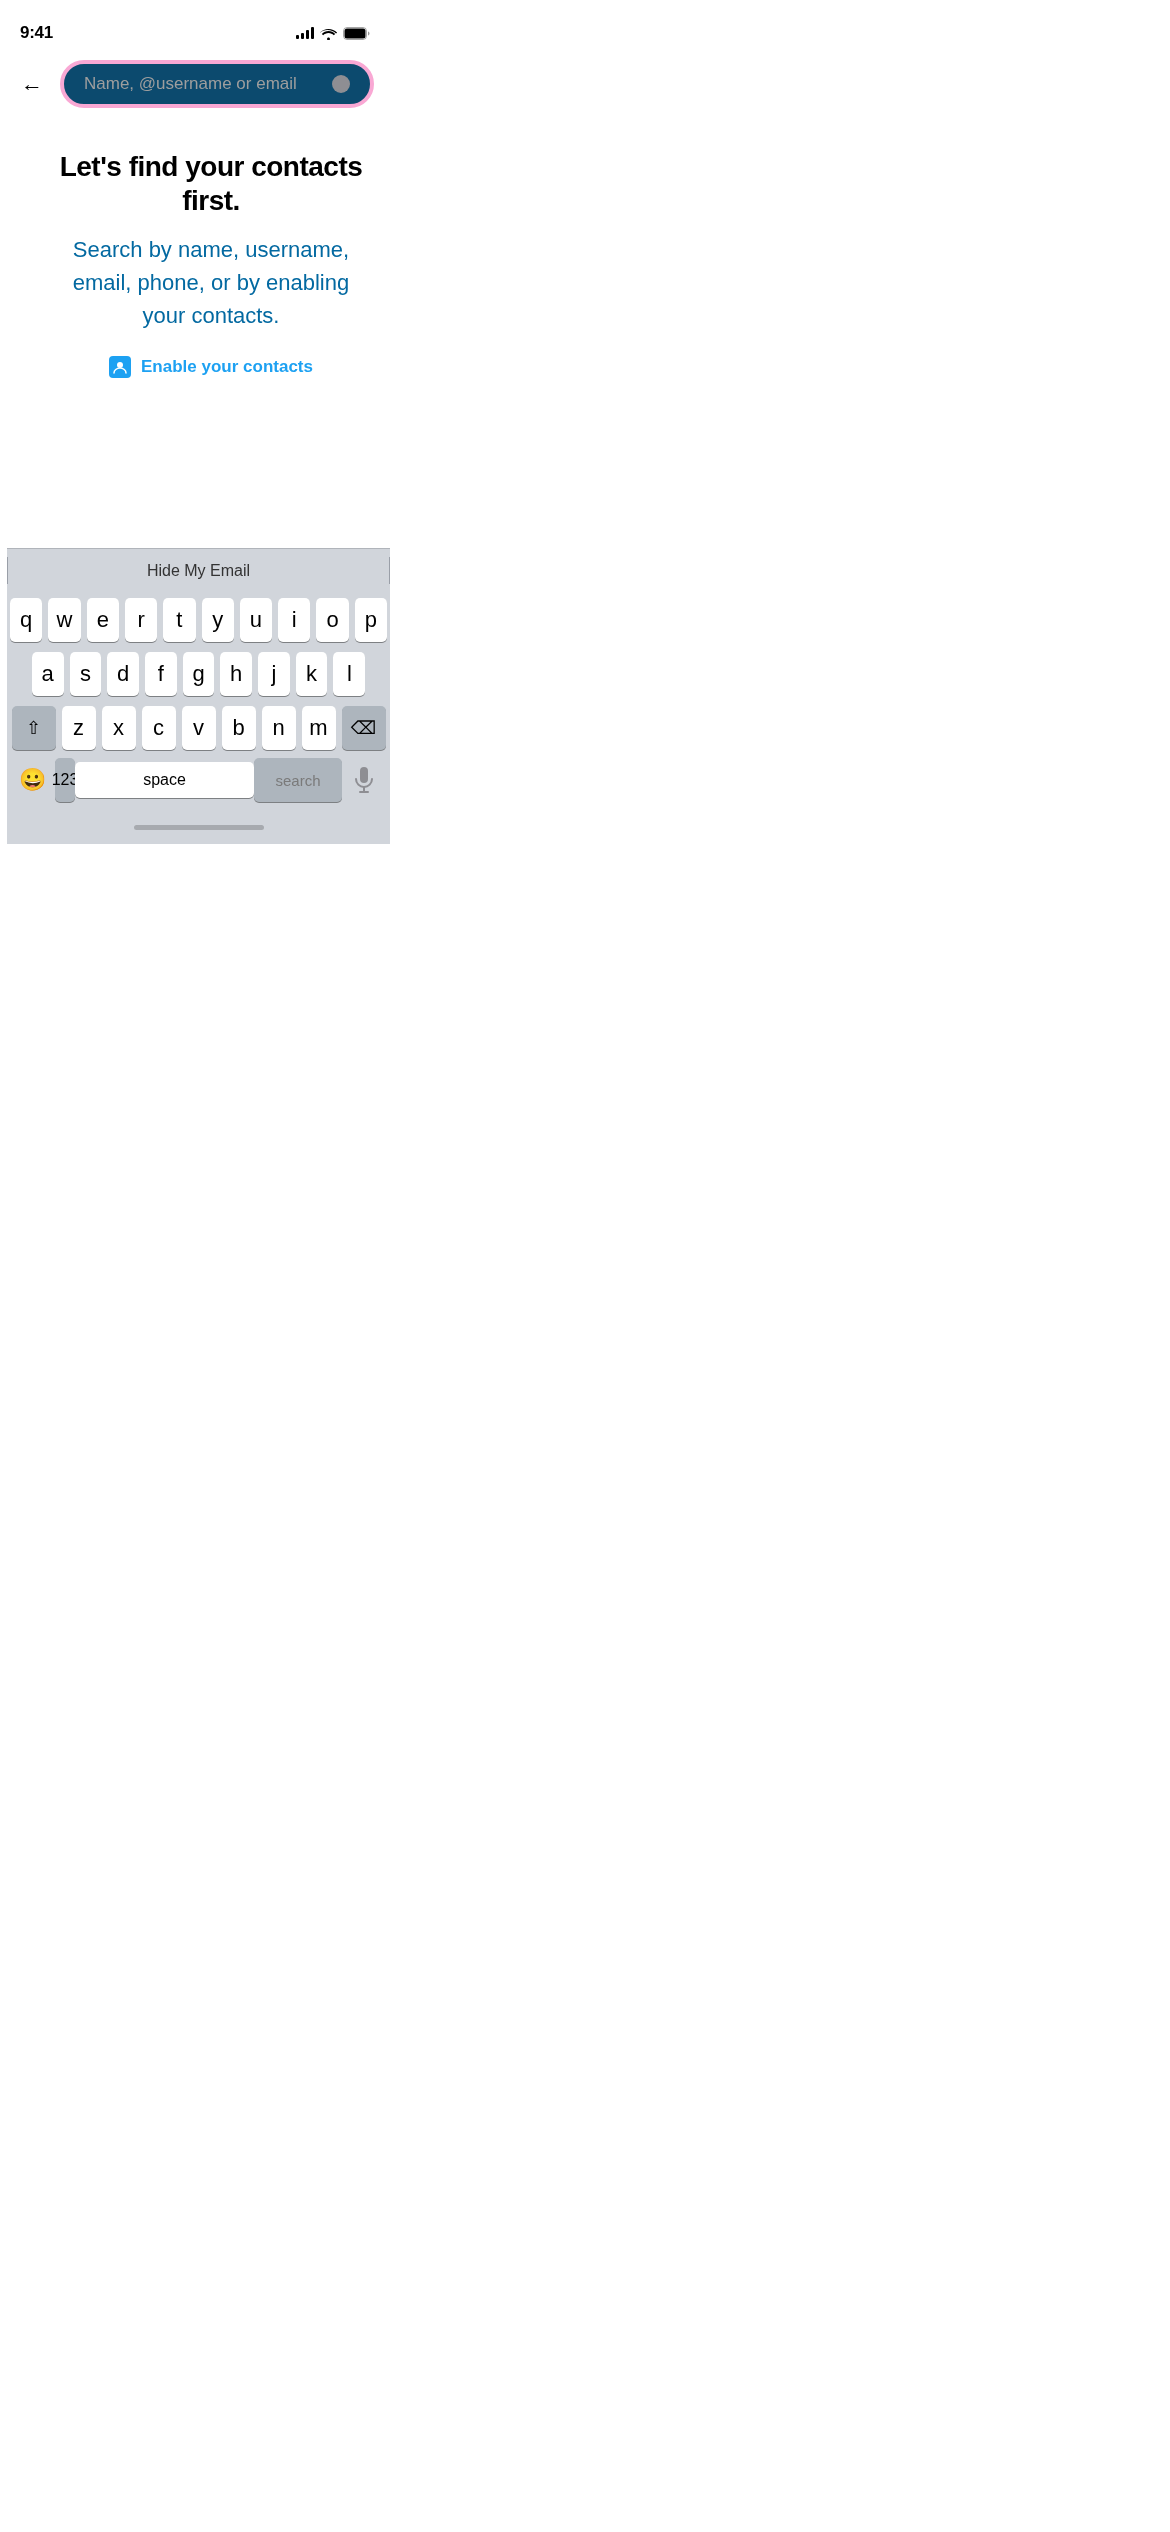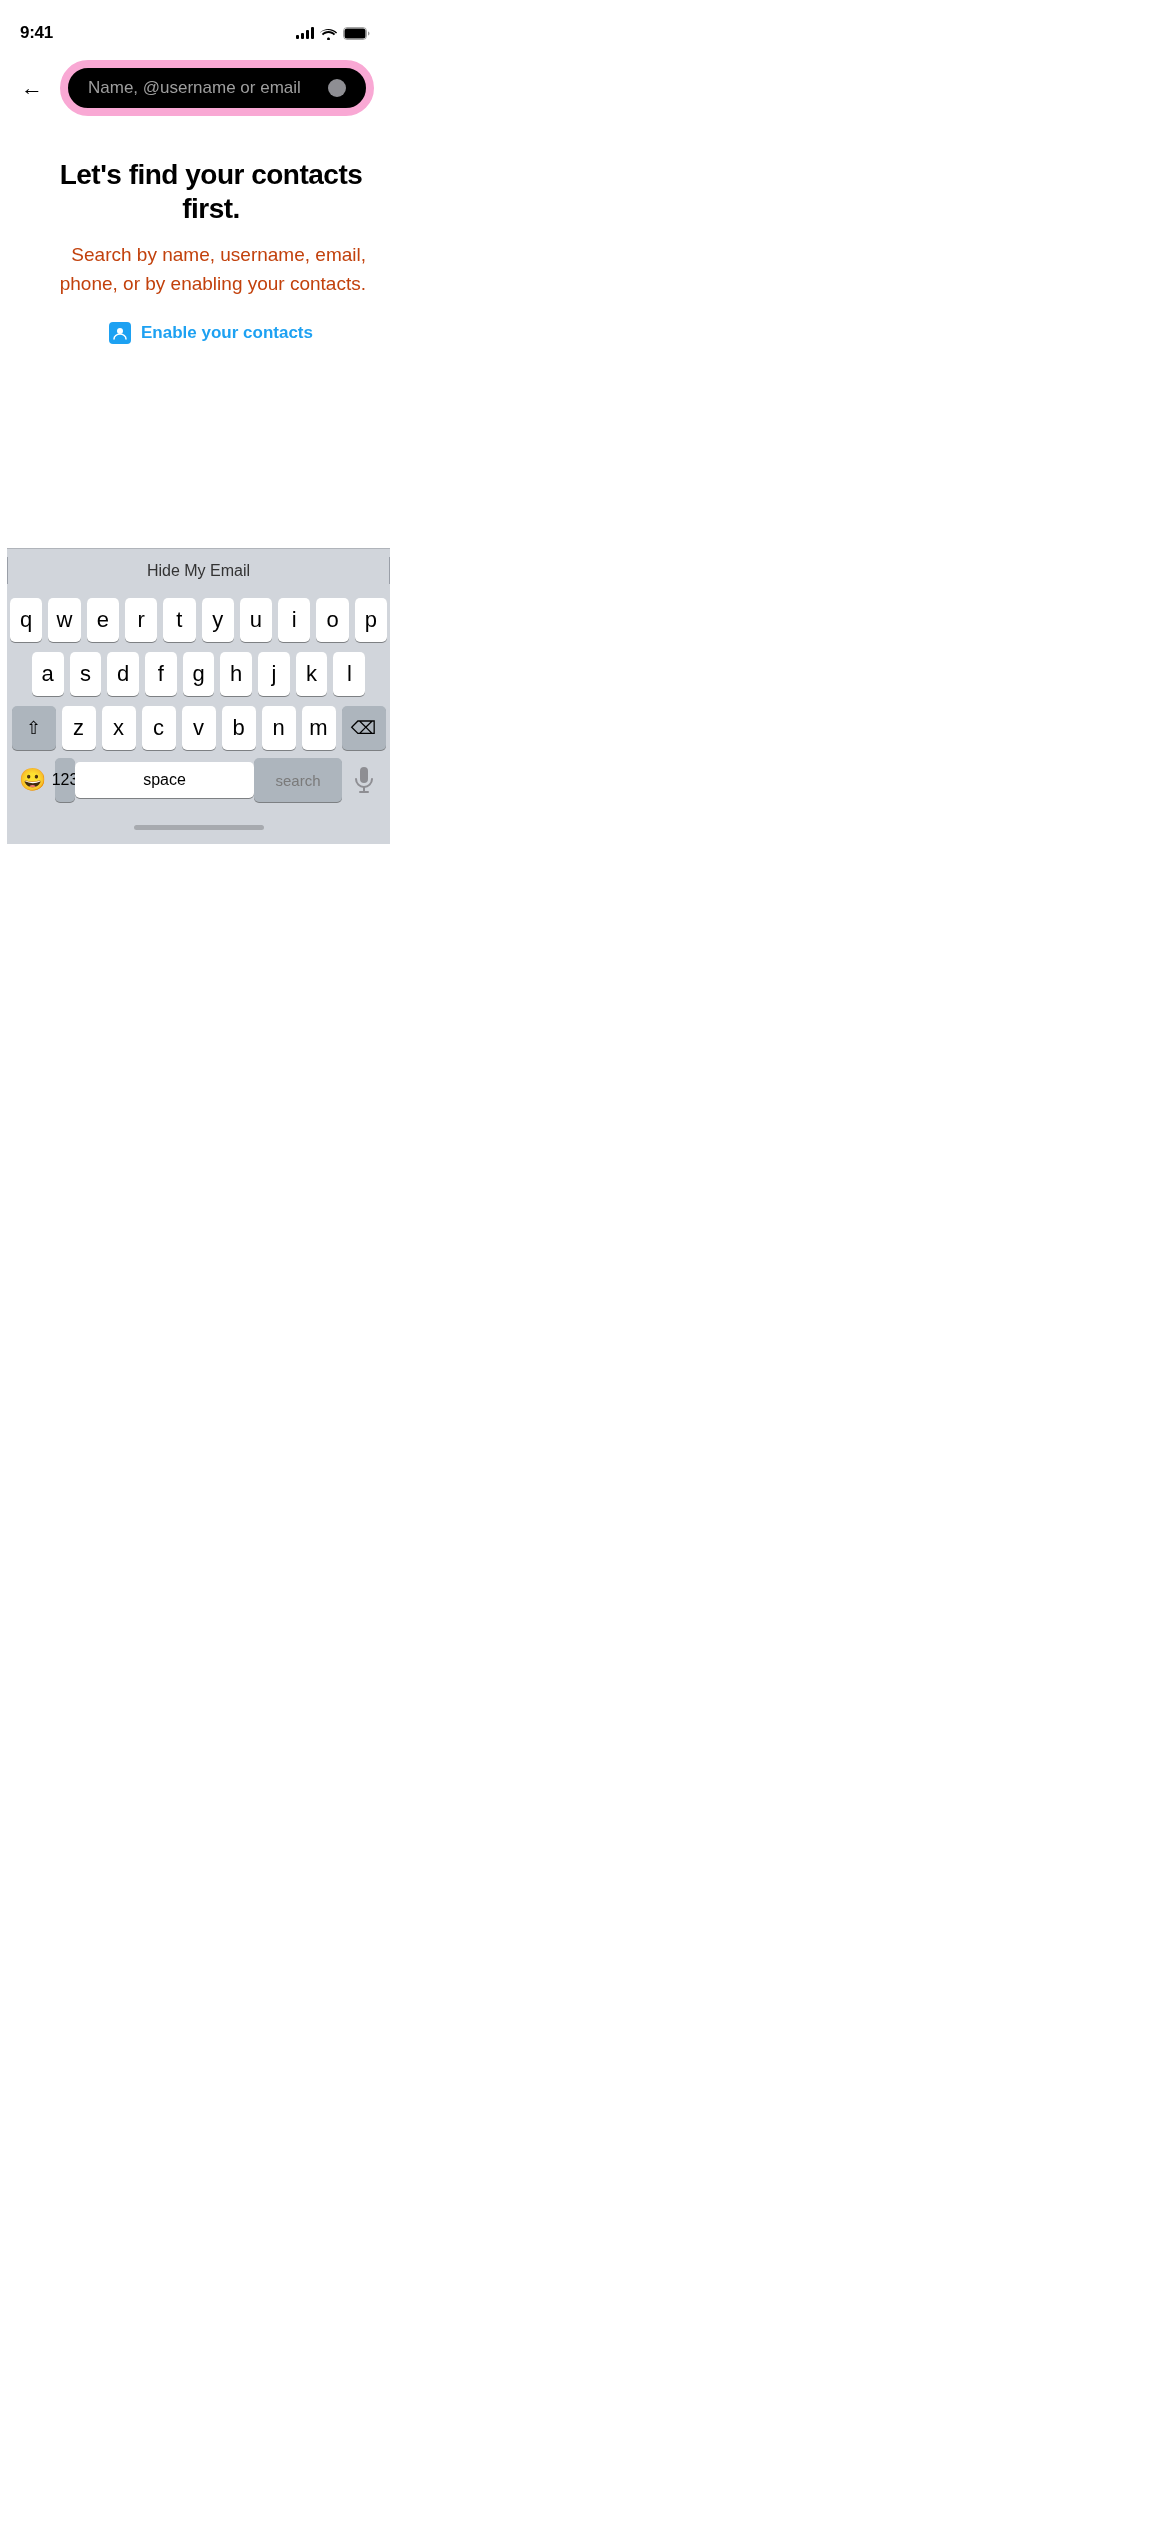--- a/index.html
+++ b/index.html
@@ -68,26 +68,26 @@
     }
 
     .back-arrow {
       font-size: 22px;
       color: #000;
       line-height: 1;
     }
 
     .search-input-container {
       flex: 1;
-      border: 8px solid #f9a8d4;
+      border: 4px solid #f9a8d4;
       border-radius: 50px;
       padding: 10px 20px;
       display: flex;
       align-items: center;
-      background: #000000;
+      background: #0c4a6e;
       position: relative;
     }
 
     .search-placeholder {
       color: #9e9e9e;
       font-size: 17px;
       font-weight: 400;
       flex: 1;
     }
 
@@ -108,24 +108,24 @@
     .headline {
       font-size: 28px;
       font-weight: 800;
       color: #000;
       line-height: 1.2;
       margin-bottom: 16px;
       letter-spacing: -0.5px;
     }
 
     .subtext {
-      font-size: 19px;
-      color: #c2410c;
+      font-size: 22px;
+      color: #0369a1;
       line-height: 1.5;
-      text-align: right;
+      text-align: center;
       margin-bottom: 24px;
     }
 
     .enable-contacts {
       display: flex;
       align-items: center;
       justify-content: center;
       gap: 10px;
       cursor: pointer;
     }

